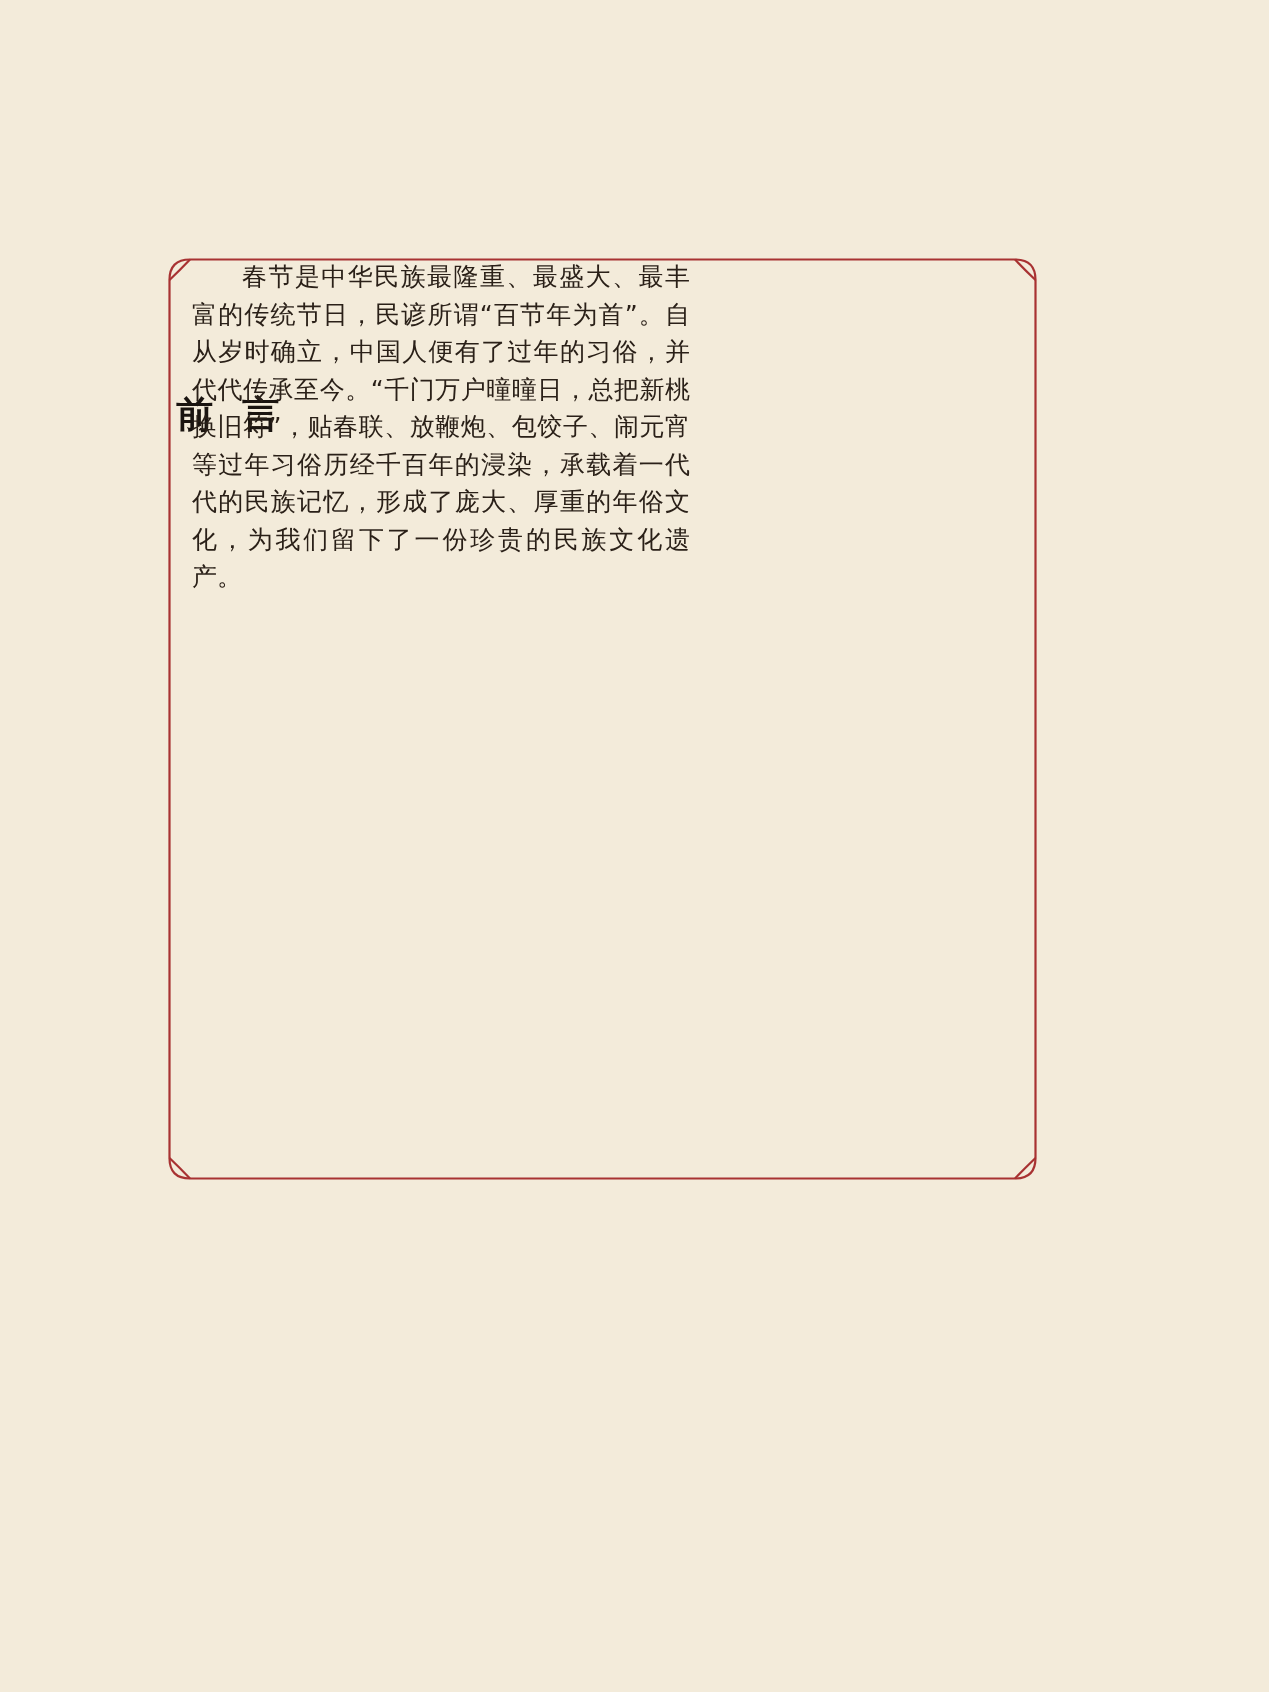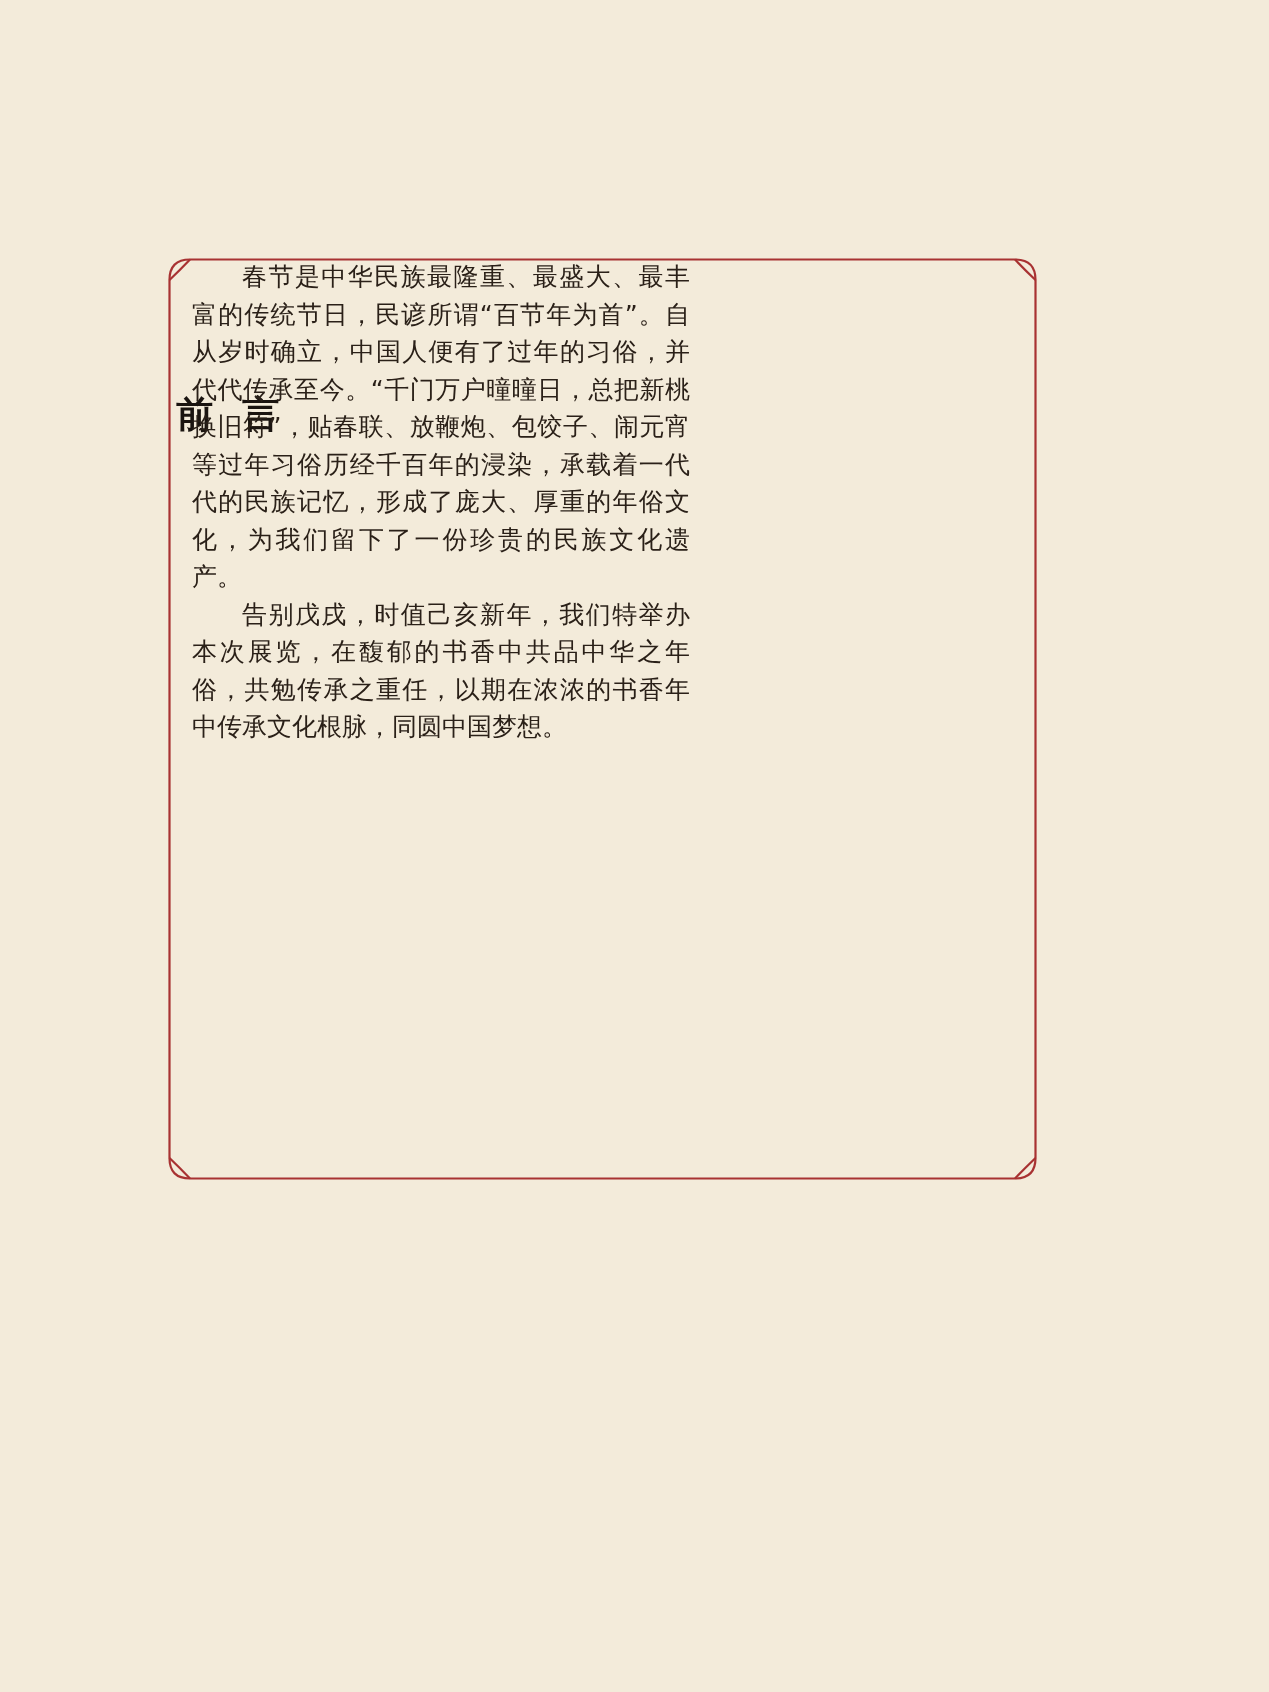--- a/index.html
+++ b/index.html
@@ -93,16 +93,15 @@
       <path d="M 22 920.5 Q 12 910 1.5 900" fill="none" stroke="#a83232" stroke-width="2.2"></path>
     </svg>
   </div>
 
   <div class="content">
     <div class="doc-title">前 言</div>
   </div>
 
   <div class="body-text">
     <p>春节是中华民族最隆重、最盛大、最丰富的传统节日，民谚所谓“百节年为首”。自从岁时确立，中国人便有了过年的习俗，并代代传承至今。“千门万户曈曈日，总把新桃换旧符”，贴春联、放鞭炮、包饺子、闹元宵等过年习俗历经千百年的浸染，承载着一代代的民族记忆，形成了庞大、厚重的年俗文化，为我们留下了一份珍贵的民族文化遗产。</p>
-    <p>告别戊戌，时值己亥新年，我们特举办本次展览，在馥郁的书香中共品中华之年俗，共勉传承之重任，以期在浓浓的书香年中传承文化根脉，同圆中国梦想。</p>
   </div>
 
 </div>
 
 </body></html>

